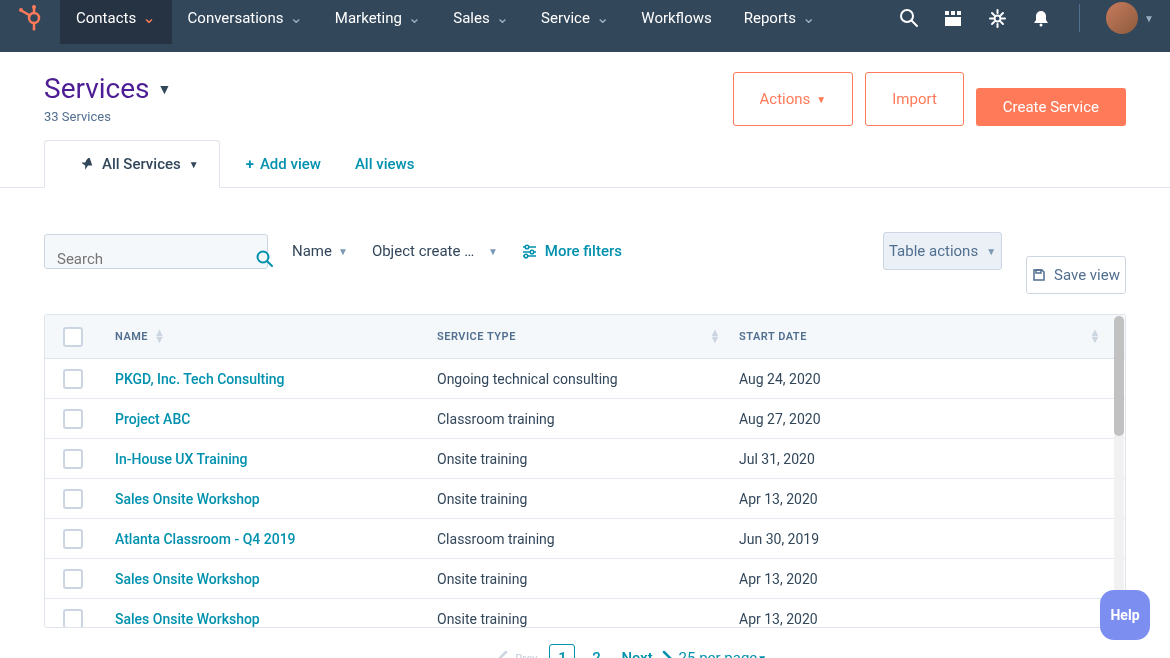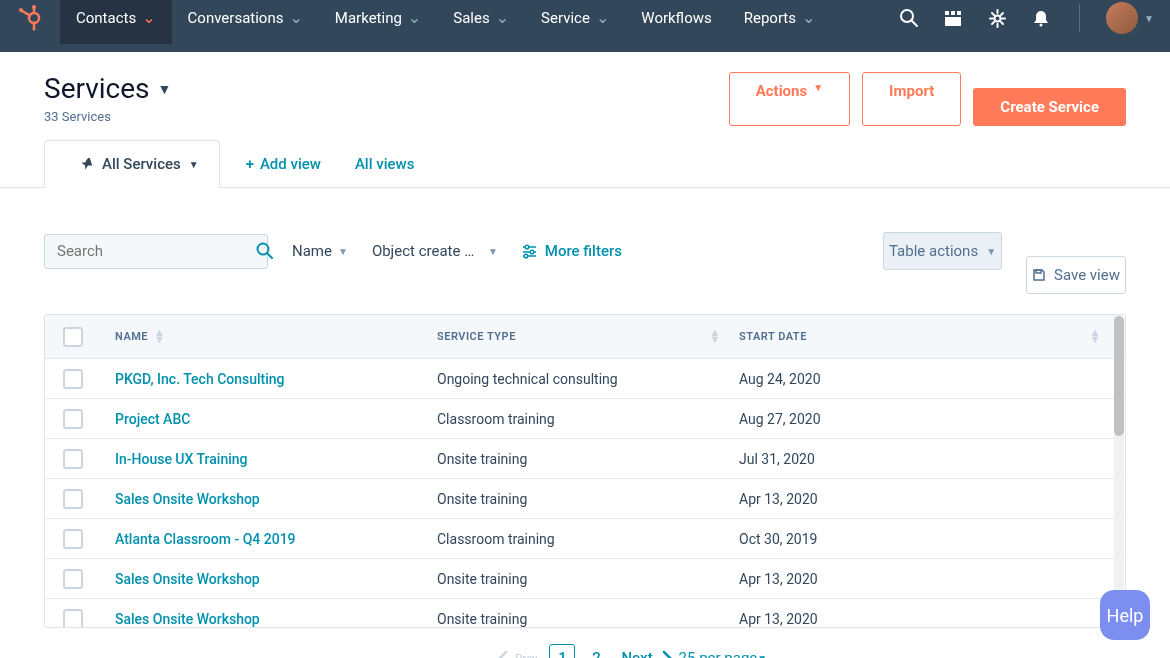--- a/index.html
+++ b/index.html
@@ -20,36 +20,36 @@
     .avatar-caret { color: #99acc2; font-size: 10px; }
 
     
     .page-header { padding: 20px 44px 0 44px; display: flex; justify-content: space-between; align-items: flex-start; }
     .page-title-wrap { display: flex; flex-direction: column; }
     .page-title-row { display: flex; align-items: center; gap: 8px; cursor: pointer; }
     .page-title { font-size: 28px; font-weight: 400; color: #33475b; }
     .page-title-caret { color: #33475b; font-size: 14px; }
     .page-subtitle { font-size: 13px; color: #516f90; margin-top: 4px; }
     .header-actions { display: flex; gap: 12px; }
-    .btn { padding: 9px 26px; font-size: 15px; font-weight: 700; border-radius: 3px; cursor: pointer; display: flex; align-items: flex-start; gap: 6px; border: 1px solid transparent; }
+    .btn { padding: 9px 26px; font-size: 15px; font-weight: 400; border-radius: 3px; cursor: pointer; display: flex; align-items: center; gap: 6px; border: 1px solid transparent; }
     .btn-outline { background: #fff; border: 1px solid #ff7a59; color: #ff7a59; }
     .btn-primary { background: #ff7a59; color: #fff; margin-top: 16px; }
     .btn-caret { font-size: 10px; }
 
     
     .tabs-row { padding: 14px 44px 0 44px; display: flex; align-items: center; gap: 18px; border-bottom: 1px solid #dfe3eb; }
     .tab { padding: 14px 20px; display: flex; align-items: center; gap: 8px; font-size: 15px; cursor: pointer; border: 1px solid transparent; }
     .tab.active { border: 1px solid #dfe3eb; border-bottom: 1px solid #fff; margin-bottom: -1px; border-radius: 4px 4px 0 0; color: #33475b; font-weight: 500; padding-left: 37px; }
     .tab-pin { color: #33475b; }
     .tab-caret { color: #33475b; font-size: 10px; }
     .tab-link { padding: 14px 8px; font-size: 15px; color: #0091ae; font-weight: 500; cursor: pointer; display: flex; align-items: center; gap: 6px; }
 
     
     .filter-bar { padding: 20px 44px; display: flex; align-items: center; gap: 24px; }
-    .search-box { width: 224px; height: 35px; border: 1px solid #cbd6e2; border-radius: 3px; background: #f5f8fa; display: flex; align-items: center; padding: 0 12px; }
+    .search-box { width: 224px; height: 35px; border: 1px solid #cbd6e2; border-radius: 3px; background: #f5f8fa; display: flex; align-items: flex-end; padding: 0 12px; }
     .search-input { flex: 1; border: none; background: transparent; font-size: 15px; color: #516f90; outline: none; }
     .search-icon { color: #0091ae; }
     .filter-chip { display: flex; align-items: center; gap: 6px; font-size: 15px; color: #33475b; cursor: pointer; }
     .filter-chip .caret { color: #7c98b6; font-size: 10px; }
     .filter-chip.truncate { max-width: 140px; }
     .filter-chip .label { white-space: nowrap; overflow: hidden; text-overflow: ellipsis; max-width: 110px; }
     .more-filters { color: #0091ae; font-weight: 500; display: flex; align-items: center; gap: 8px; cursor: pointer; font-size: 15px; }
     .filter-spacer { flex: 1; }
     .btn-light { padding: 9px 5px; background: #eaf0f6; border: 1px solid #cbd6e2; color: #516f90; font-size: 15px; border-radius: 3px; cursor: pointer; display: flex; align-items: center; gap: 8px; }
     .btn-light.ghost { background: #fff; margin-top: 48px; }
@@ -73,21 +73,21 @@
     
     .pagination { display: flex; align-items: center; justify-content: center; padding: 16px 0; gap: 16px; position: relative; }
     .page-nav { display: flex; align-items: center; gap: 12px; }
     .page-prev { color: #cbd6e2; display: flex; align-items: center; gap: 6px; font-size: 11px; cursor: pointer; font-weight: 500; }
     .page-num { width: 26px; height: 28px; display: flex; align-items: center; justify-content: center; font-size: 15px; color: #0091ae; border-radius: 3px; cursor: pointer; font-weight: 500; }
     .page-num.active { border: 1px solid #0091ae; }
     .page-next { color: #0091ae; display: flex; align-items: center; gap: 8px; font-size: 15px; cursor: pointer; font-weight: 500; }
     .per-page { color: #0091ae; font-weight: 400; position: absolute; left: 58%; display: flex; align-items: center; cursor: pointer; font-size: 15px; }
 
     
-    .help-bubble { position: absolute; right: 20px; bottom: 18px; width: 50px; height: 50px; border-radius: 14px; background: #7c8ff0; color: #fff; display: flex; align-items: center; justify-content: center; font-size: 18px; font-weight: 400; cursor: pointer; }
+    .help-bubble { position: absolute; right: 20px; bottom: 18px; width: 50px; height: 50px; border-radius: 14px; background: #7c8ff0; color: #fff; display: flex; align-items: center; justify-content: center; font-size: 14px; font-weight: 700; cursor: pointer; }
 
     svg { display: block; }
   </style>
 </head>
 <body>
 
 <div class="navbar">
   <div class="navbar-logo">
     <svg width="28" height="28" viewBox="0 0 28 28">
       <circle cx="18" cy="14" r="5" fill="none" stroke="#ff7a59" stroke-width="2.5"></circle>
@@ -159,21 +159,21 @@
     <div class="avatar-wrap">
       <div class="avatar"></div>
       <span class="avatar-caret">▼</span>
     </div>
   </div>
 </div>
 
 <div class="page-header">
   <div class="page-title-wrap">
     <div class="page-title-row">
-      <span class="page-title" style="color:#0f172a;">Services</span>
+      <span class="page-title" style="color:#4c1d95;">Services</span>
       <span class="page-title-caret">▼</span>
     </div>
     <span class="page-subtitle">33 Services</span>
   </div>
   <div class="header-actions">
     <div class="btn btn-outline">
       <span>Actions</span>
       <span class="btn-caret">▼</span>
     </div>
     <div class="btn btn-outline">
@@ -339,21 +339,21 @@
         <div class="col-check">
           <div class="checkbox"></div>
         </div>
         <div class="col-name">
           <a href="#">Atlanta Classroom - Q4 2019</a>
         </div>
         <div class="col-type">
           <span>Classroom training</span>
         </div>
         <div class="col-date">
-          <span>Oct 30, 2019</span>
+          <span>Jun 30, 2019</span>
         </div>
       </div>
       <div class="table-row">
         <div class="col-check">
           <div class="checkbox"></div>
         </div>
         <div class="col-name">
           <a href="#">Sales Onsite Workshop</a>
         </div>
         <div class="col-type">

